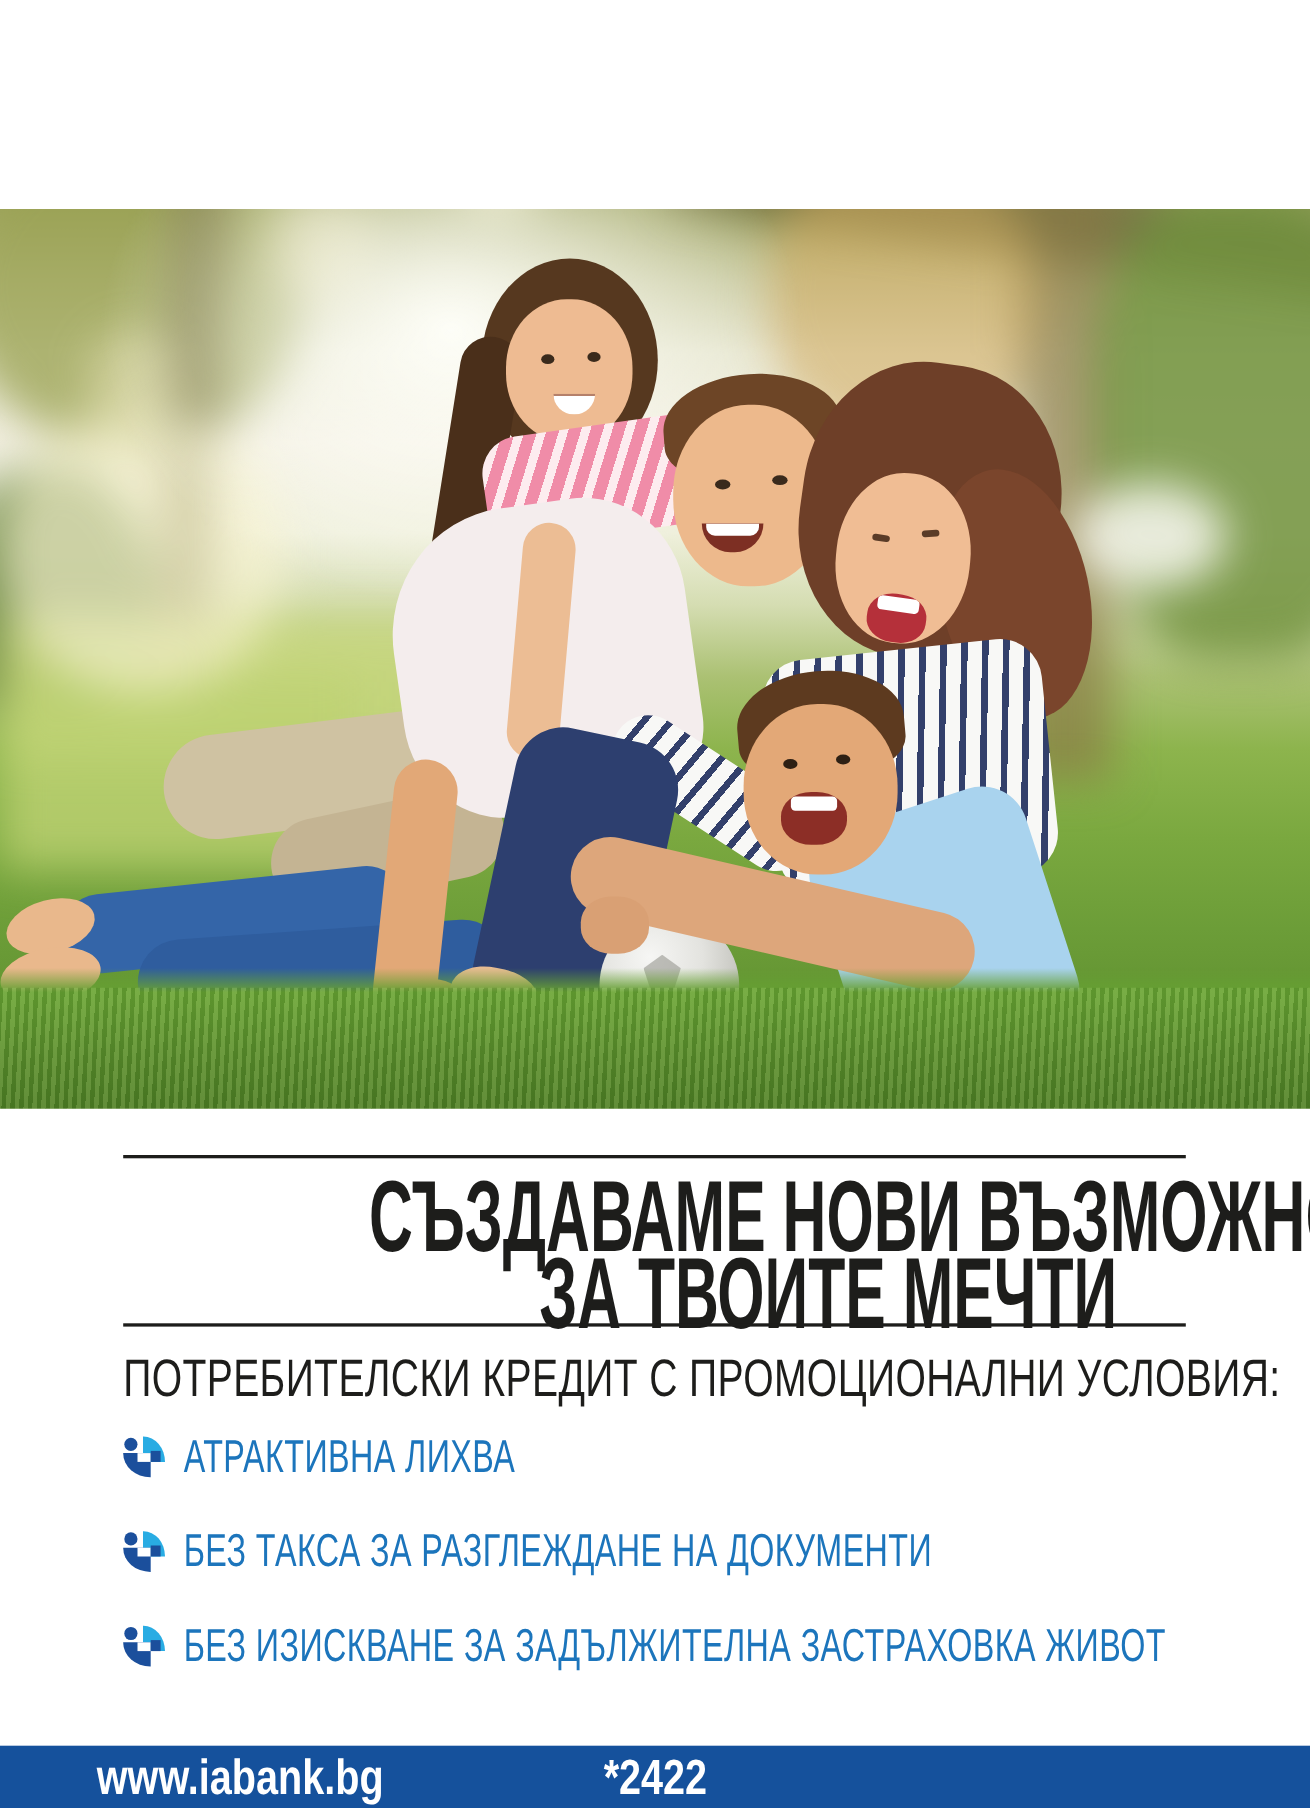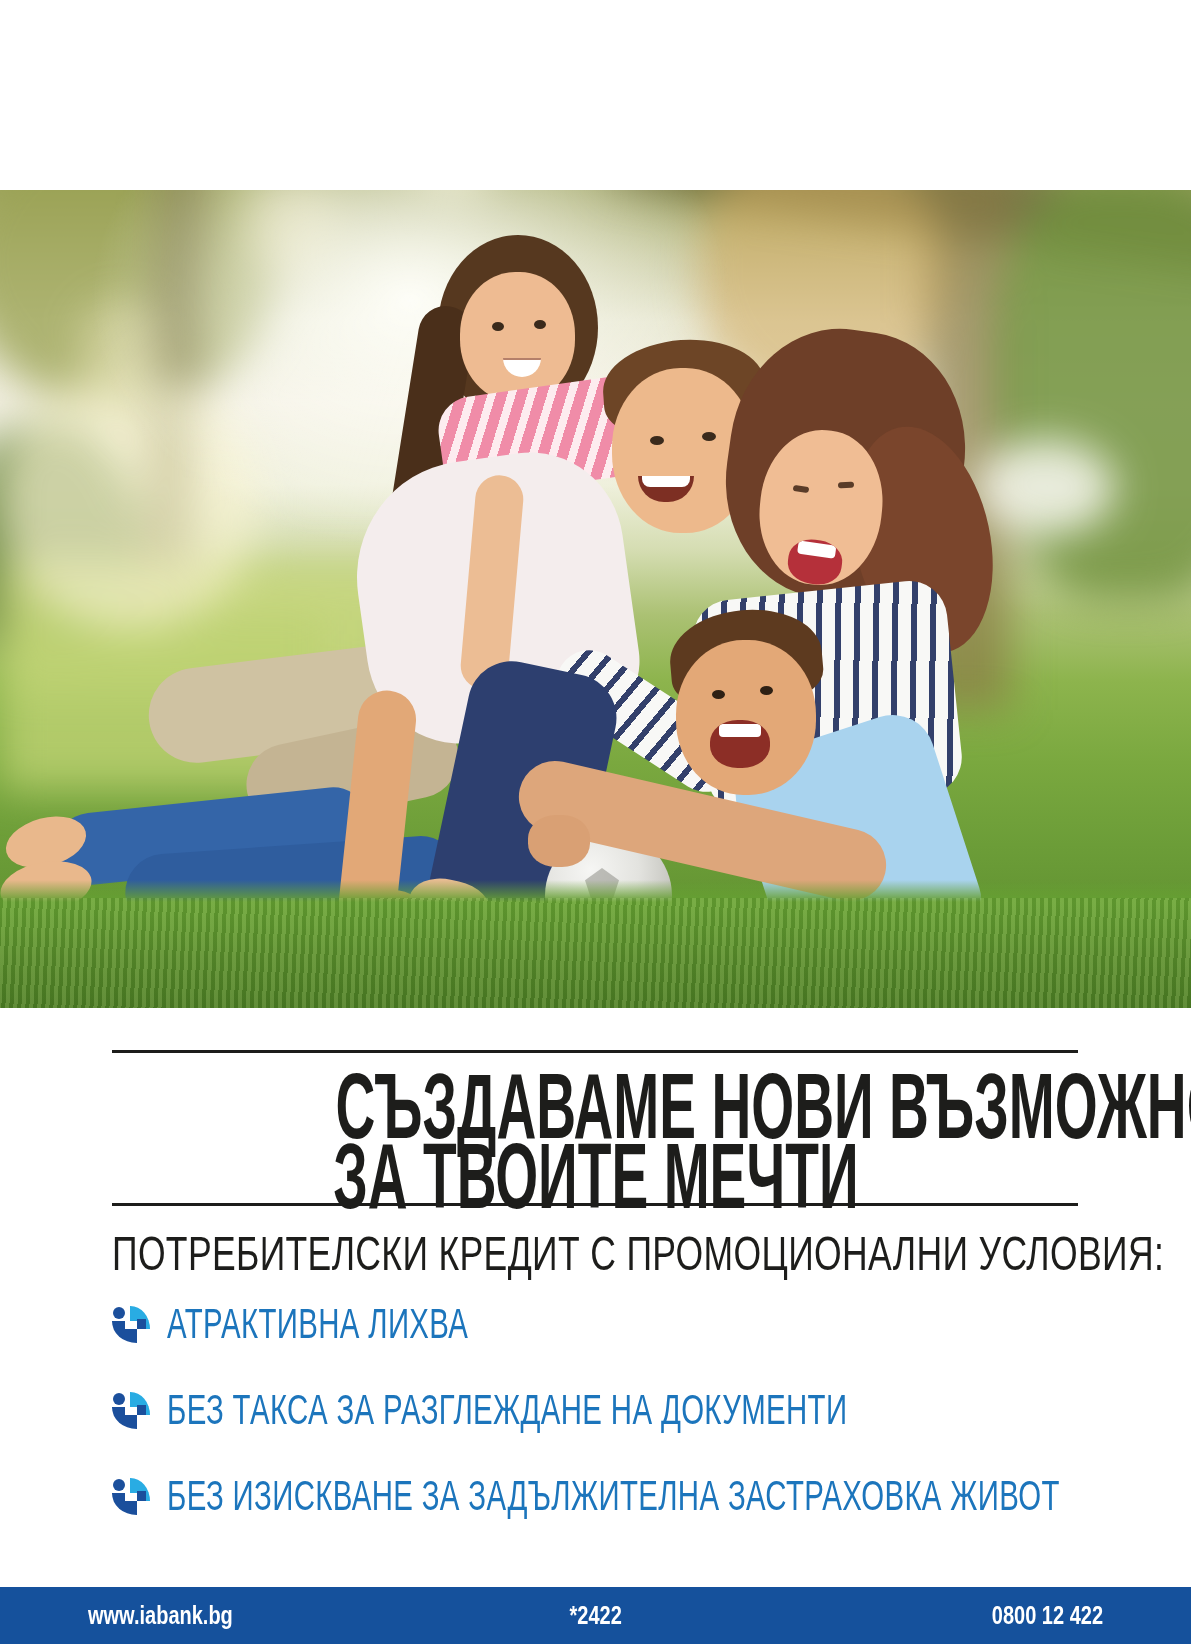--- a/index.html
+++ b/index.html
@@ -51,21 +51,21 @@
   .subtitle>span{display:inline-block;transform:scaleX(0.74);transform-origin:0 50%;letter-spacing:0.01em;}
   .bullet-row{position:absolute;left:112px;height:40px;display:flex;align-items:center;}
   .bullet-icon{position:relative;width:38px;height:38px;flex:0 0 38px;
       --A:#1b4f9c;--B:#29ace3;--bg:#ffffff;}
   .bullet-label{margin-left:17px;font-size:42px;line-height:1;color:#1c75bc;white-space:nowrap;}
   .bullet-label>span{display:inline-block;transform:scaleX(0.70);transform-origin:0 50%;letter-spacing:0.012em;}
 
   
   .footer{position:absolute;left:0;top:1587px;width:1191px;height:57px;background:#15519c;}
   .ftxt{position:absolute;top:0;height:57px;display:flex;align-items:center;color:#ffffff;
-      font-weight:bold;font-size:25px;line-height:1;white-space:nowrap;}
+      font-weight:bold;font-size:45px;line-height:1;white-space:nowrap;}
   .ftxt>span{display:inline-block;transform:scaleX(0.80);}
   .f-left{left:88px;}.f-left>span{transform-origin:0 50%;}
   .f-center{left:0;width:1191px;justify-content:center;}
   .f-right{right:88px;}.f-right>span{transform-origin:100% 50%;}
 </style>
 </head>
 <body>
 
 <div class="page">
 
@@ -159,21 +159,21 @@
                 background:linear-gradient(180deg,rgba(95,150,46,0) 0,#66a033 22px,#57892b 62%,#4b7a24 100%);">
       <div style="left:0;top:18px;width:100%;height:112px;background:repeating-linear-gradient(93deg,rgba(230,255,180,.14) 0 4px,rgba(30,70,10,.12) 4px 8px);"></div>
     </div>
   </div>
 
   <div class="content">
     <div class="rule" style="top:42px;"></div>
     <div class="title-line" style="top:52px;">
       <span>СЪЗДАВАМЕ НОВИ ВЪЗМОЖНОСТИ</span>
     </div>
-    <div class="title-line" style="top:122px;">
+    <div class="title-line" style="top:122px;text-align:right;">
       <span>ЗА ТВОИТЕ МЕЧТИ</span>
     </div>
     <div class="rule" style="top:195px;"></div>
 
     <div class="subtitle">
       <span>ПОТРЕБИТЕЛСКИ КРЕДИТ С ПРОМОЦИОНАЛНИ УСЛОВИЯ:</span>
     </div>
 
     <div class="bullet-row" style="top:296px;">
       <div class="ialogo bullet-icon">
@@ -209,18 +209,15 @@
     </div>
   </div>
 
   <div class="footer">
     <div class="ftxt f-center">
       <span>*2422</span>
     </div>
     <div class="ftxt f-left">
       <span>www.iabank.bg</span>
     </div>
-    <div class="ftxt f-right">
-      <span>0800 12 422</span>
-    </div>
   </div>
 
 </div>
 
 </body></html>

